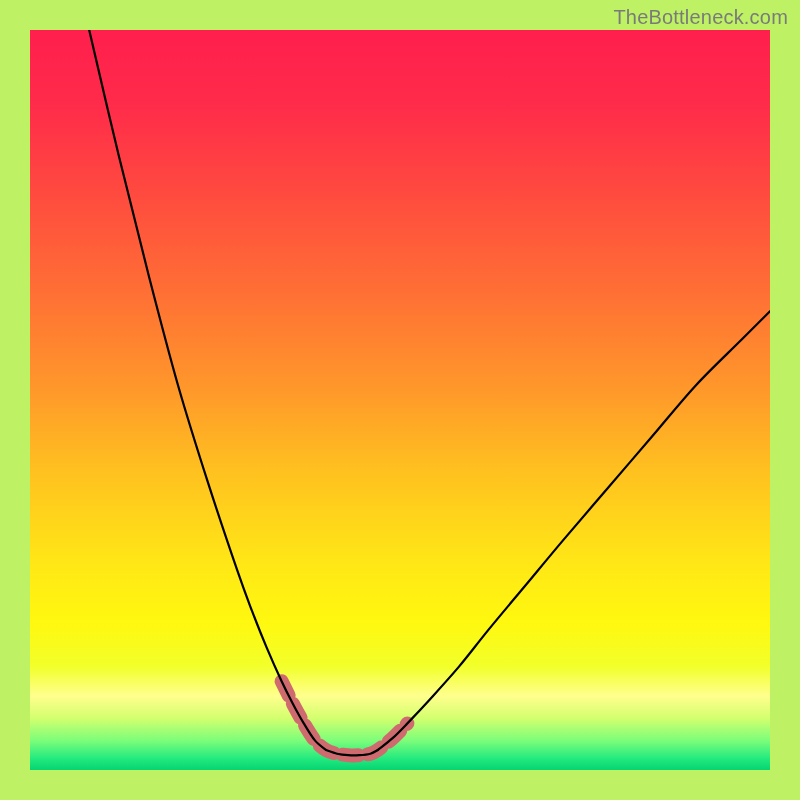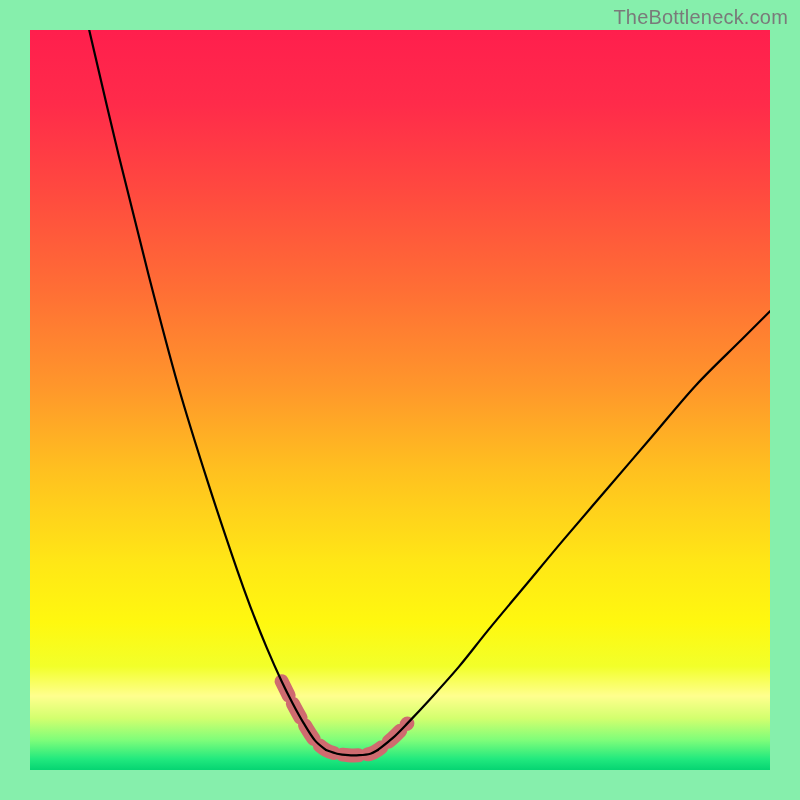--- a/index.html
+++ b/index.html
@@ -8,21 +8,21 @@
     width: 800px;
     height: 800px;
     overflow: hidden;
     background: #000;
     font-family: Arial, Helvetica, sans-serif;
   }
   .frame {
     position: absolute;
     left: 0; top: 0;
     width: 800px; height: 800px;
-    background: #86efac;
+    background: #bef264;
   }
   .plot {
     position: absolute;
     left: 30px;
     top: 30px;
     width: 740px;
     height: 740px;
     overflow: hidden;
   }
   .gradient {

